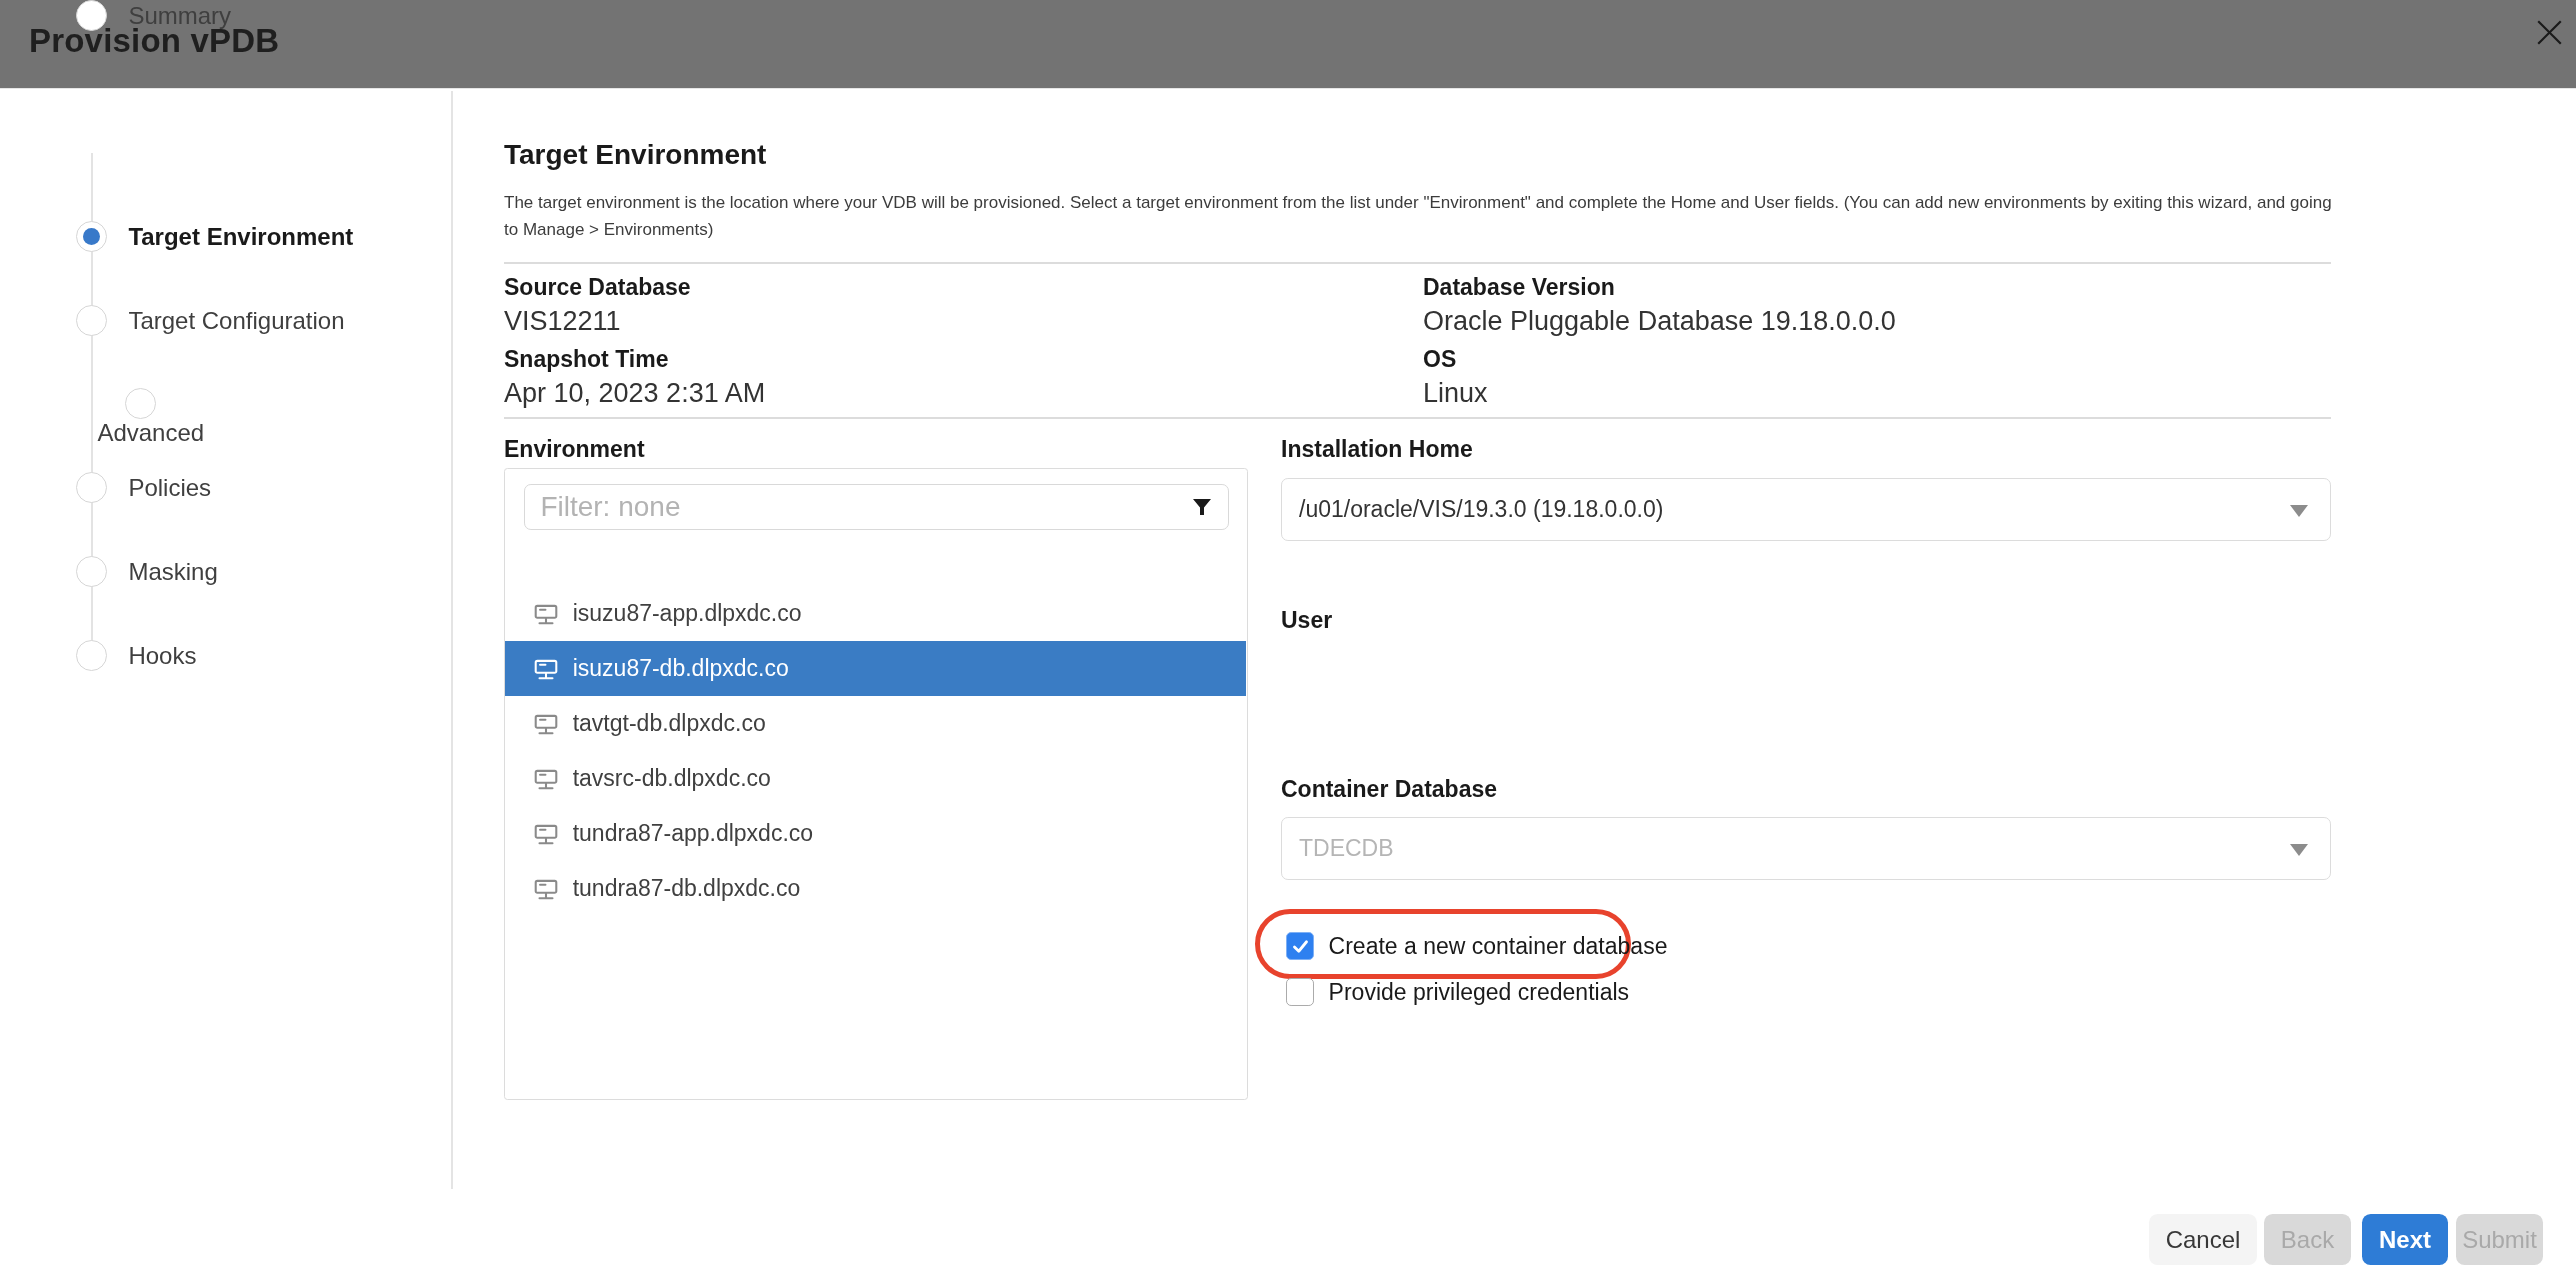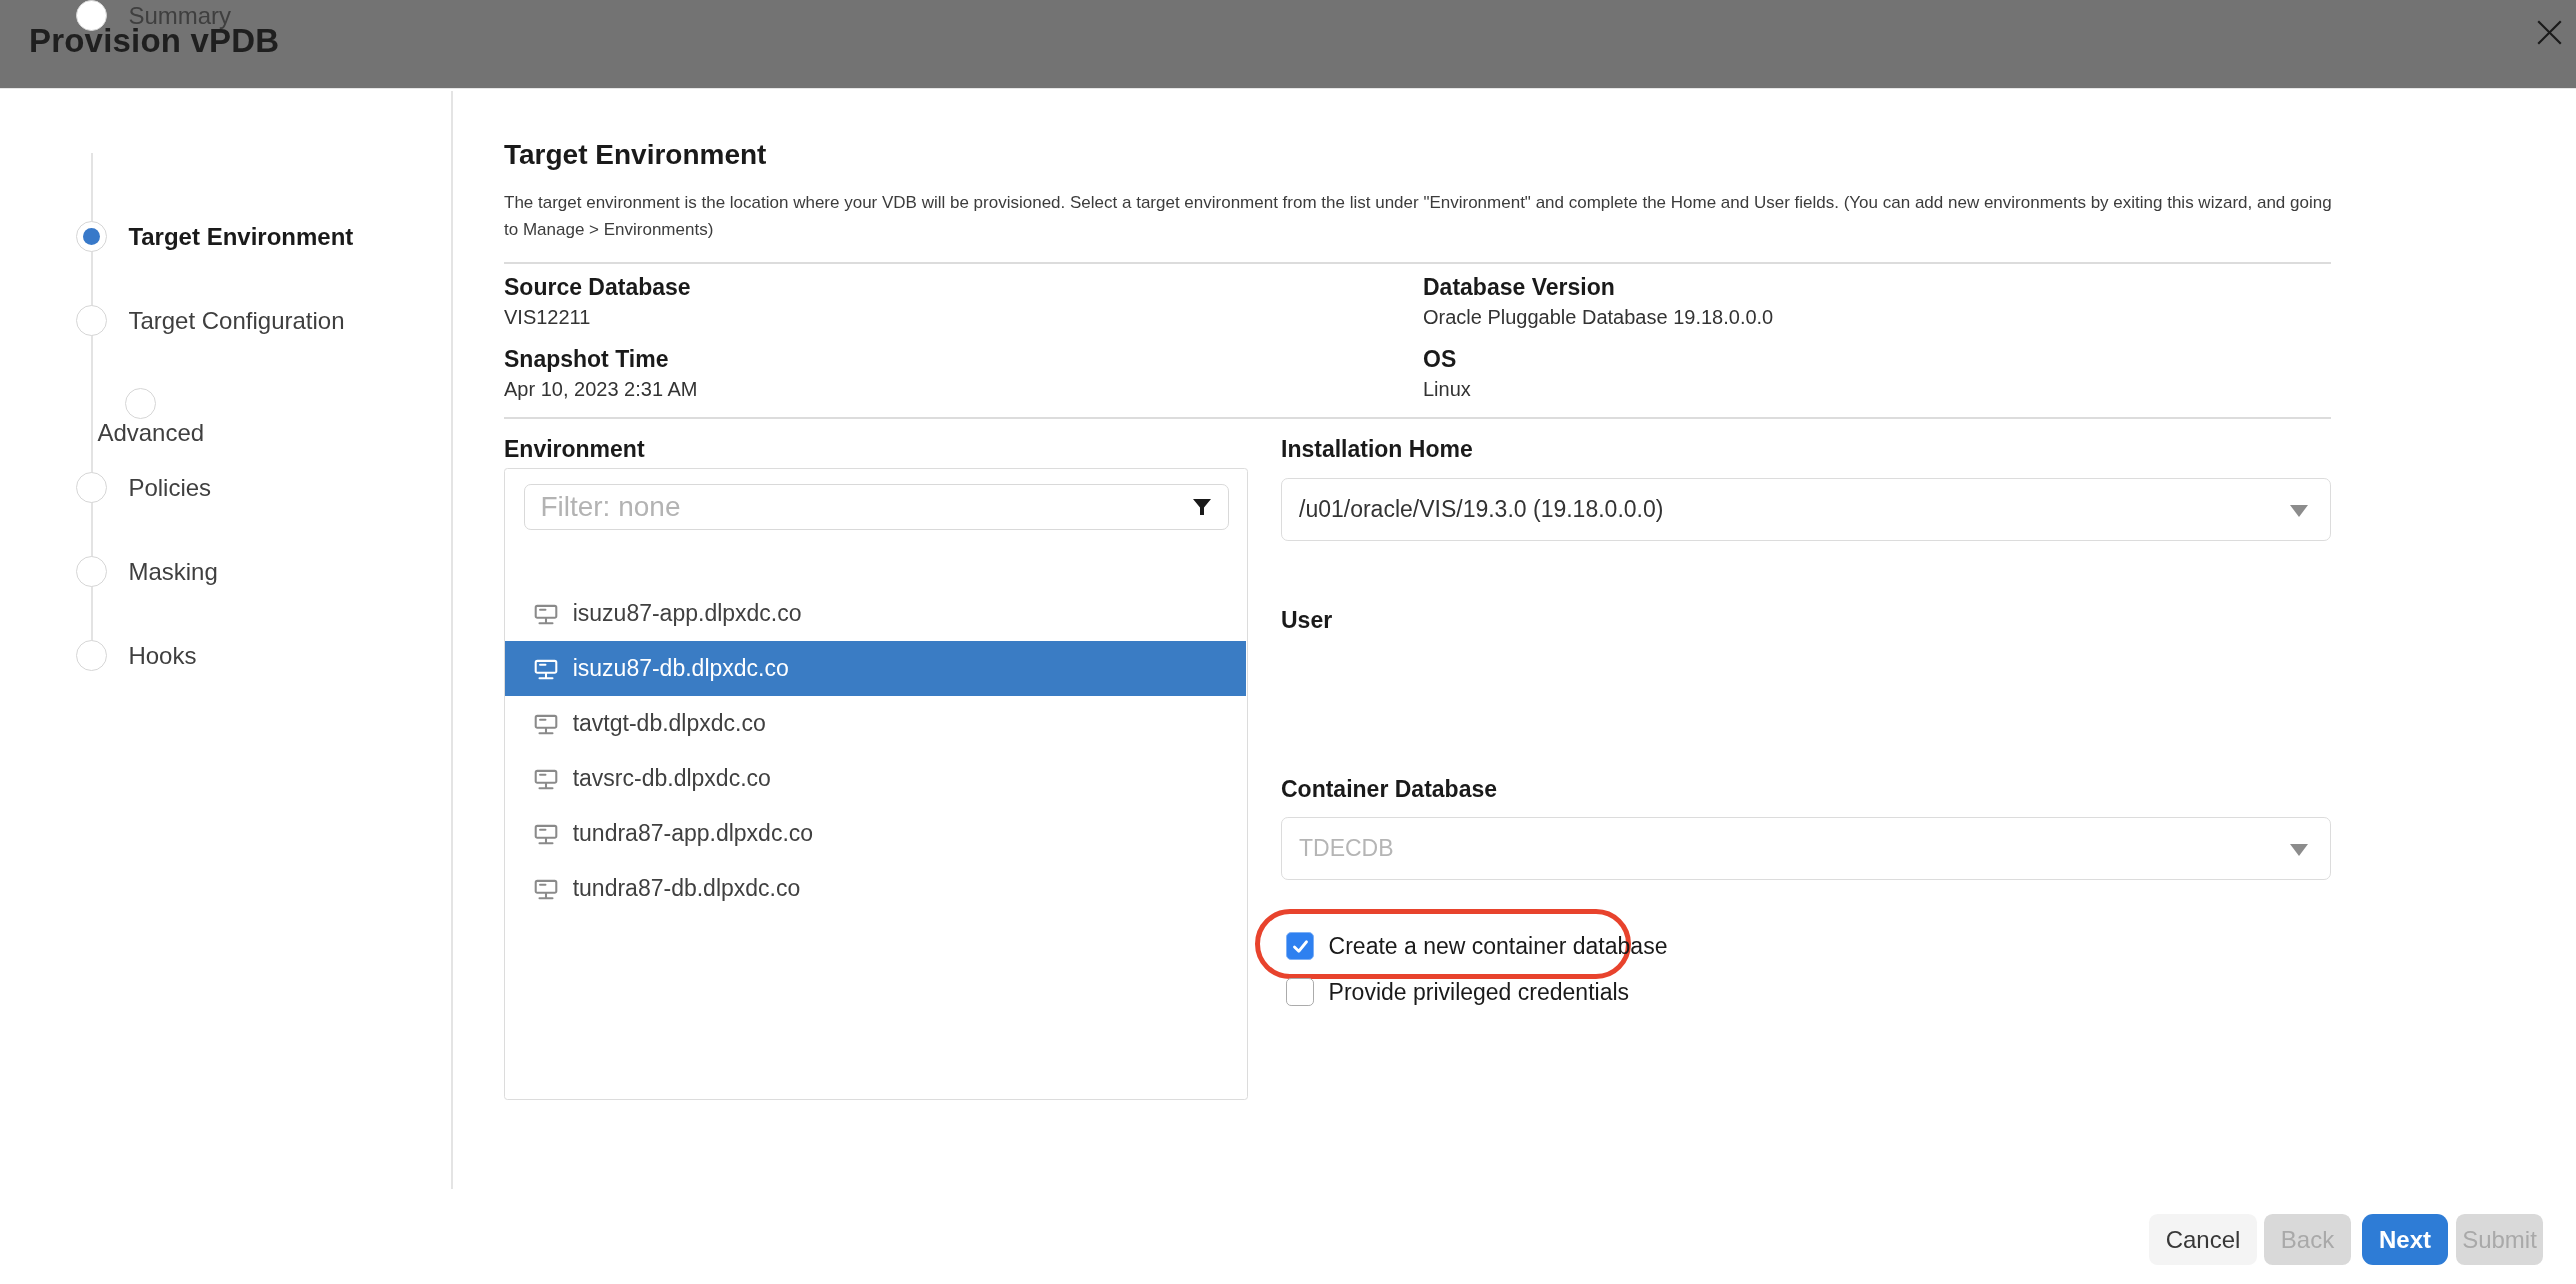--- a/index.html
+++ b/index.html
@@ -30,21 +30,21 @@
   .step:nth-of-type(7) { top: 640px; }
 
   
   .page-heading { position: absolute; left: 504px; top: 139px; font-size: 28px; font-weight: 700; color: #1a1a1a; }
   .page-desc { position: absolute; left: 504px; top: 190px; width: 1831px; font-size: 17px; line-height: 26.6px; color: #3c3c3c; }
   .divider { position: absolute; left: 504px; width: 1827px; height: 1.7px; background: #dcdcdc; }
   .divider.d1 { top: 262px; } .divider.d2 { top: 417px; }
 
   .info-cell { position: absolute; }
   .info-label { font-size: 23px; font-weight: 700; color: #1a1a1a; }
-  .info-value { font-size: 20px; color: #333; margin-top: 5.1px; }
+  .info-value { font-size: 27px; color: #333; margin-top: 5.1px; }
   .info-c1 { left: 504px; } .info-c2 { left: 1423px; }
   .info-r1 { top: 274px; } .info-r2 { top: 346px; }
 
   .section-label { position: absolute; font-size: 23px; font-weight: 700; color: #1a1a1a; white-space: nowrap; }
 
   
   .env-panel { position: absolute; left: 504px; top: 468px; width: 744px; height: 632px;
                background: #fff; border: 1.7px solid #dcdcdc; border-radius: 3.4px; }
   .filter-wrap { position: absolute; left: 19px; top: 15.4px; width: 705px; height: 46px; }
   .filter-input { width: 100%; height: 100%; border: 1.7px solid #d9d9d9; border-radius: 6.9px; font-size: 28px;
@@ -79,21 +79,21 @@
   .cbx-label { margin-left: 14.6px; font-size: 23px; color: #1a1a1a; white-space: nowrap; }
   .annotation-ellipse { position: absolute; left: 1255px; top: 909px; width: 376px; height: 70px;
                         border: 5.1px solid #e8432d; border-radius: 35px; pointer-events: none; }
 
   
   .btn { position: absolute; top: 1214px; height: 51px; border: none; border-radius: 8.6px;
          font-family: "Liberation Sans", sans-serif; font-size: 24px; display: flex; align-items: center;
          justify-content: center; cursor: pointer; }
   .btn-cancel { left: 2149px; width: 108px; background: #f4f4f4; color: #383838; }
   .btn-back   { left: 2264px; width: 87px; background: #d9d9d9; color: #a9a9a9; cursor: default; }
-  .btn-next   { left: 2362px; width: 86px; background: #2e7cd6; color: #ffffff; font-weight: 700; border-radius: 11px; }
+  .btn-next   { left: 2362px; width: 86px; background: #2e7cd6; color: #ffffff; font-weight: 700; }
   .btn-submit { left: 2456px; width: 87px; background: #d9d9d9; color: #a9a9a9; cursor: default; }
 </style>
 </head>
 <body>
 
 <div class="app">
 
   <div class="header">
     <div class="header-title">Provision vPDB</div>
     <button class="close-btn">

